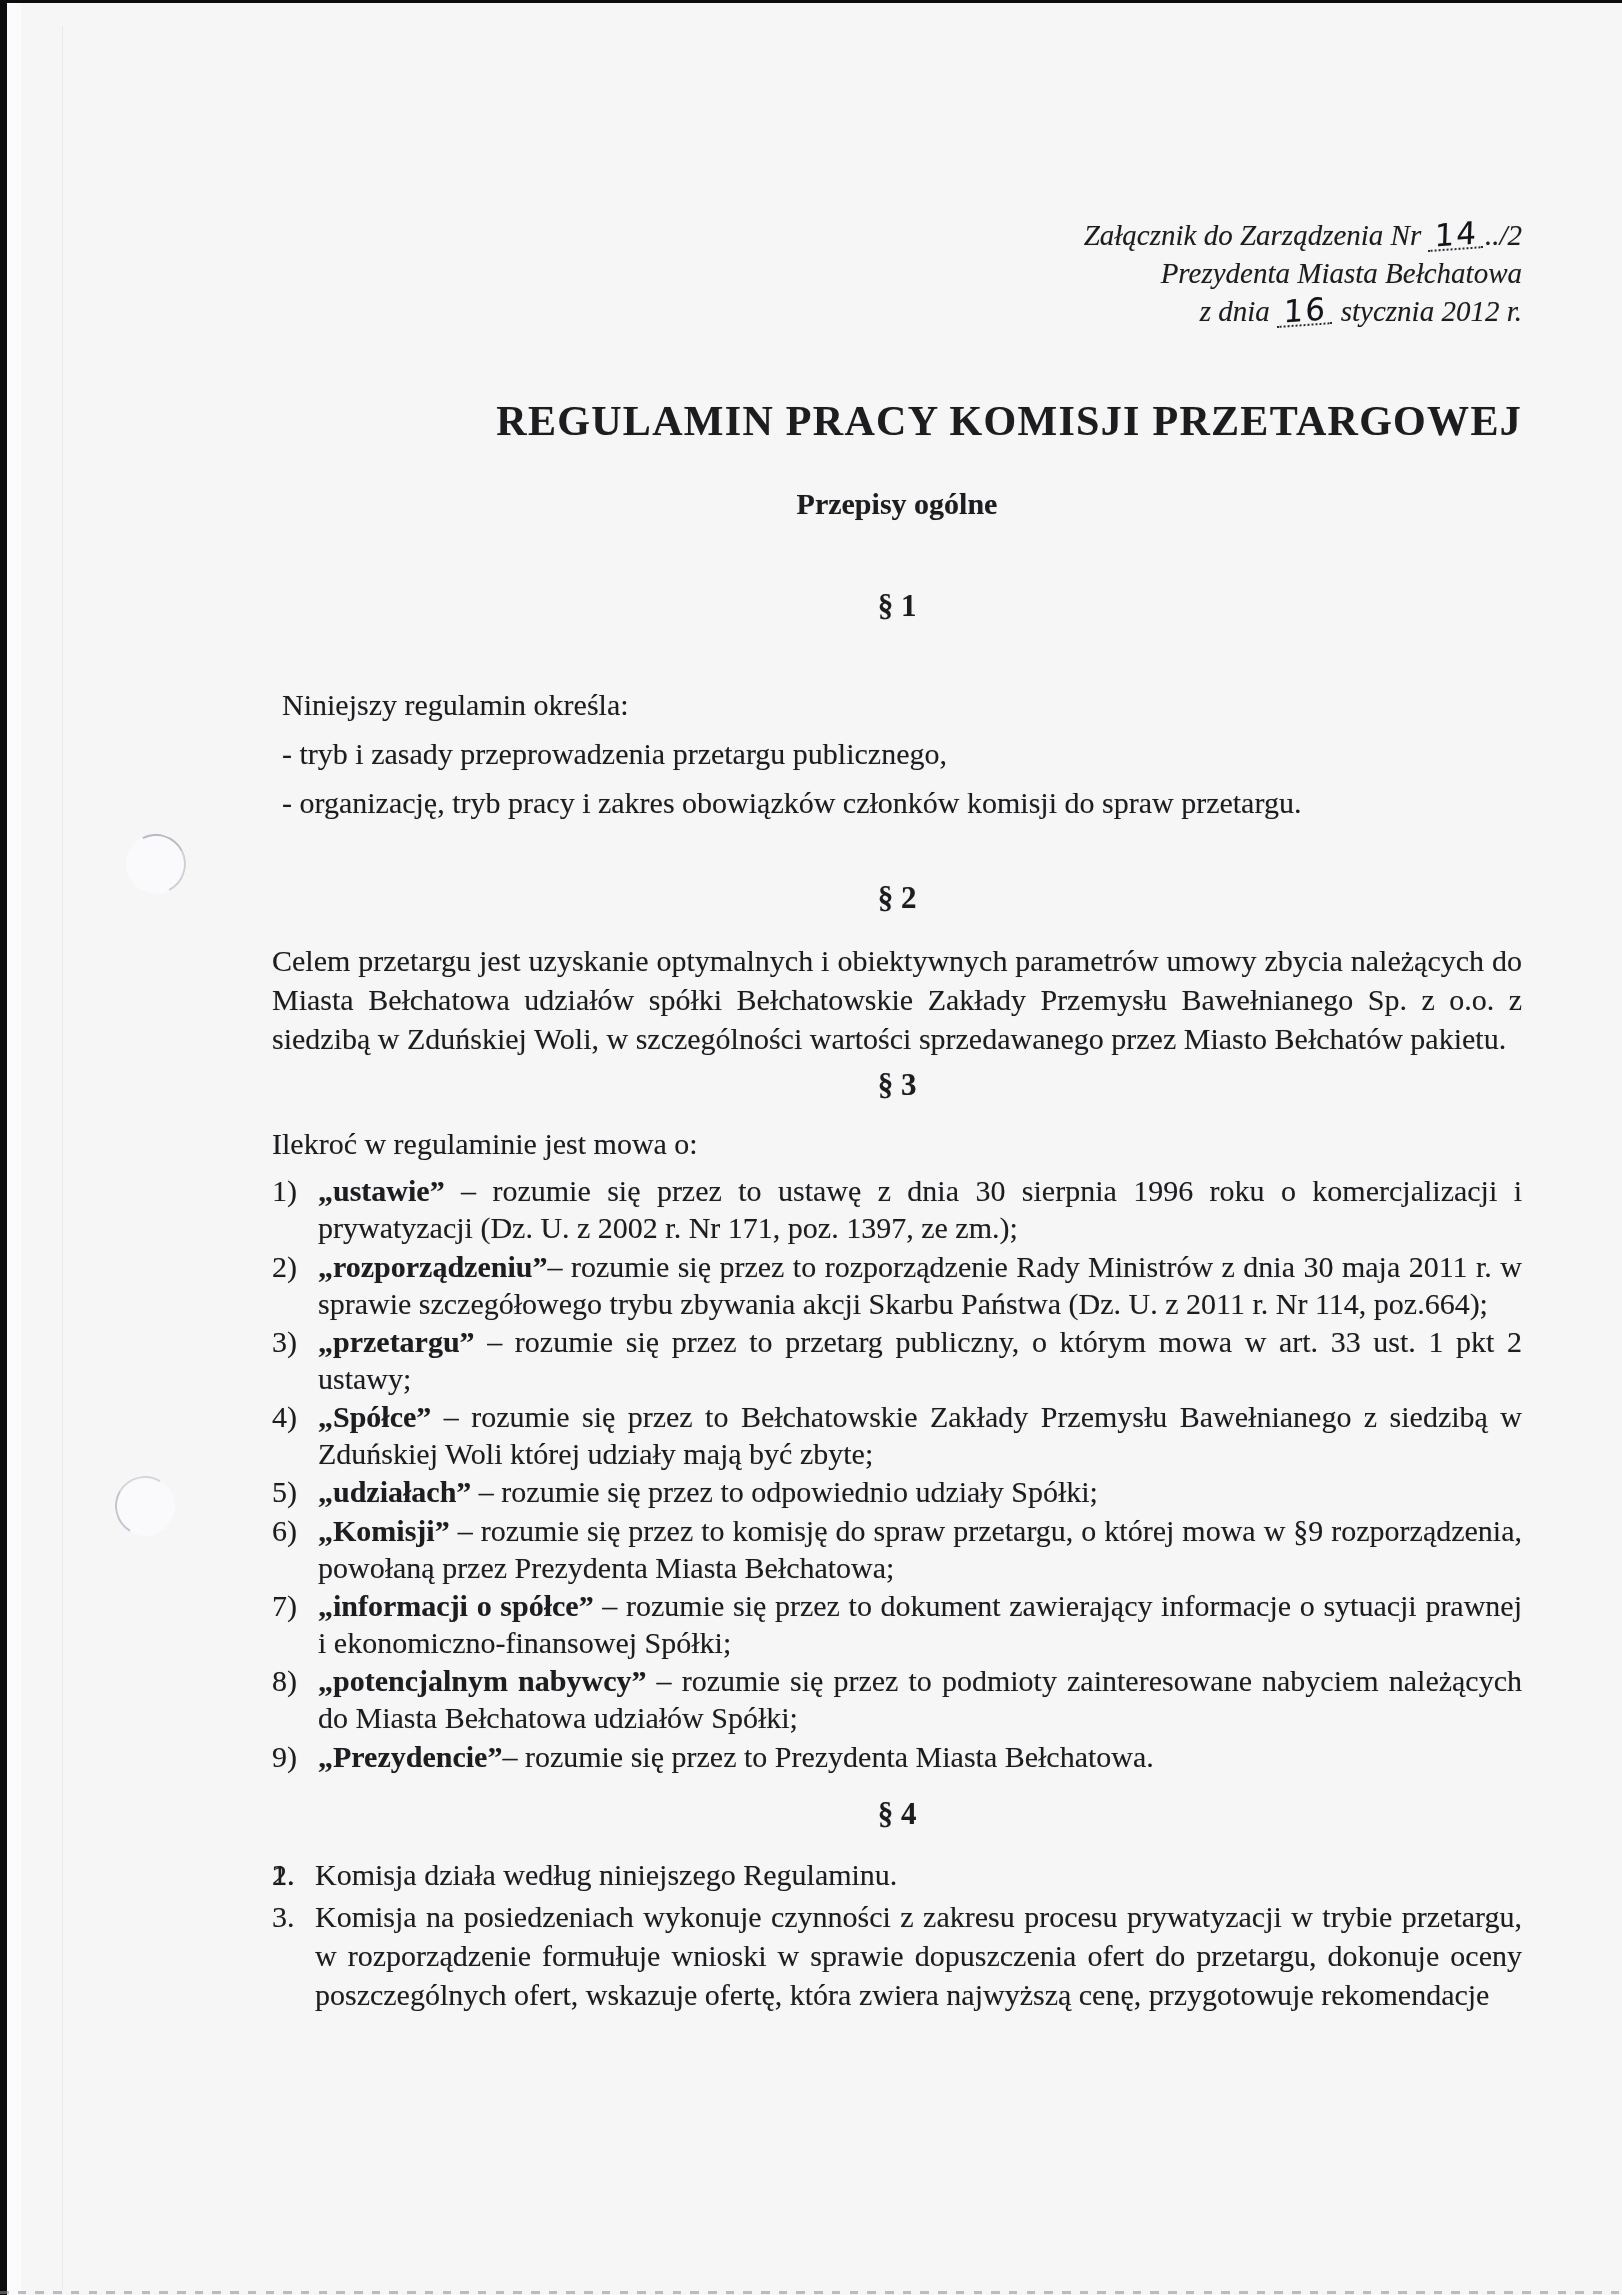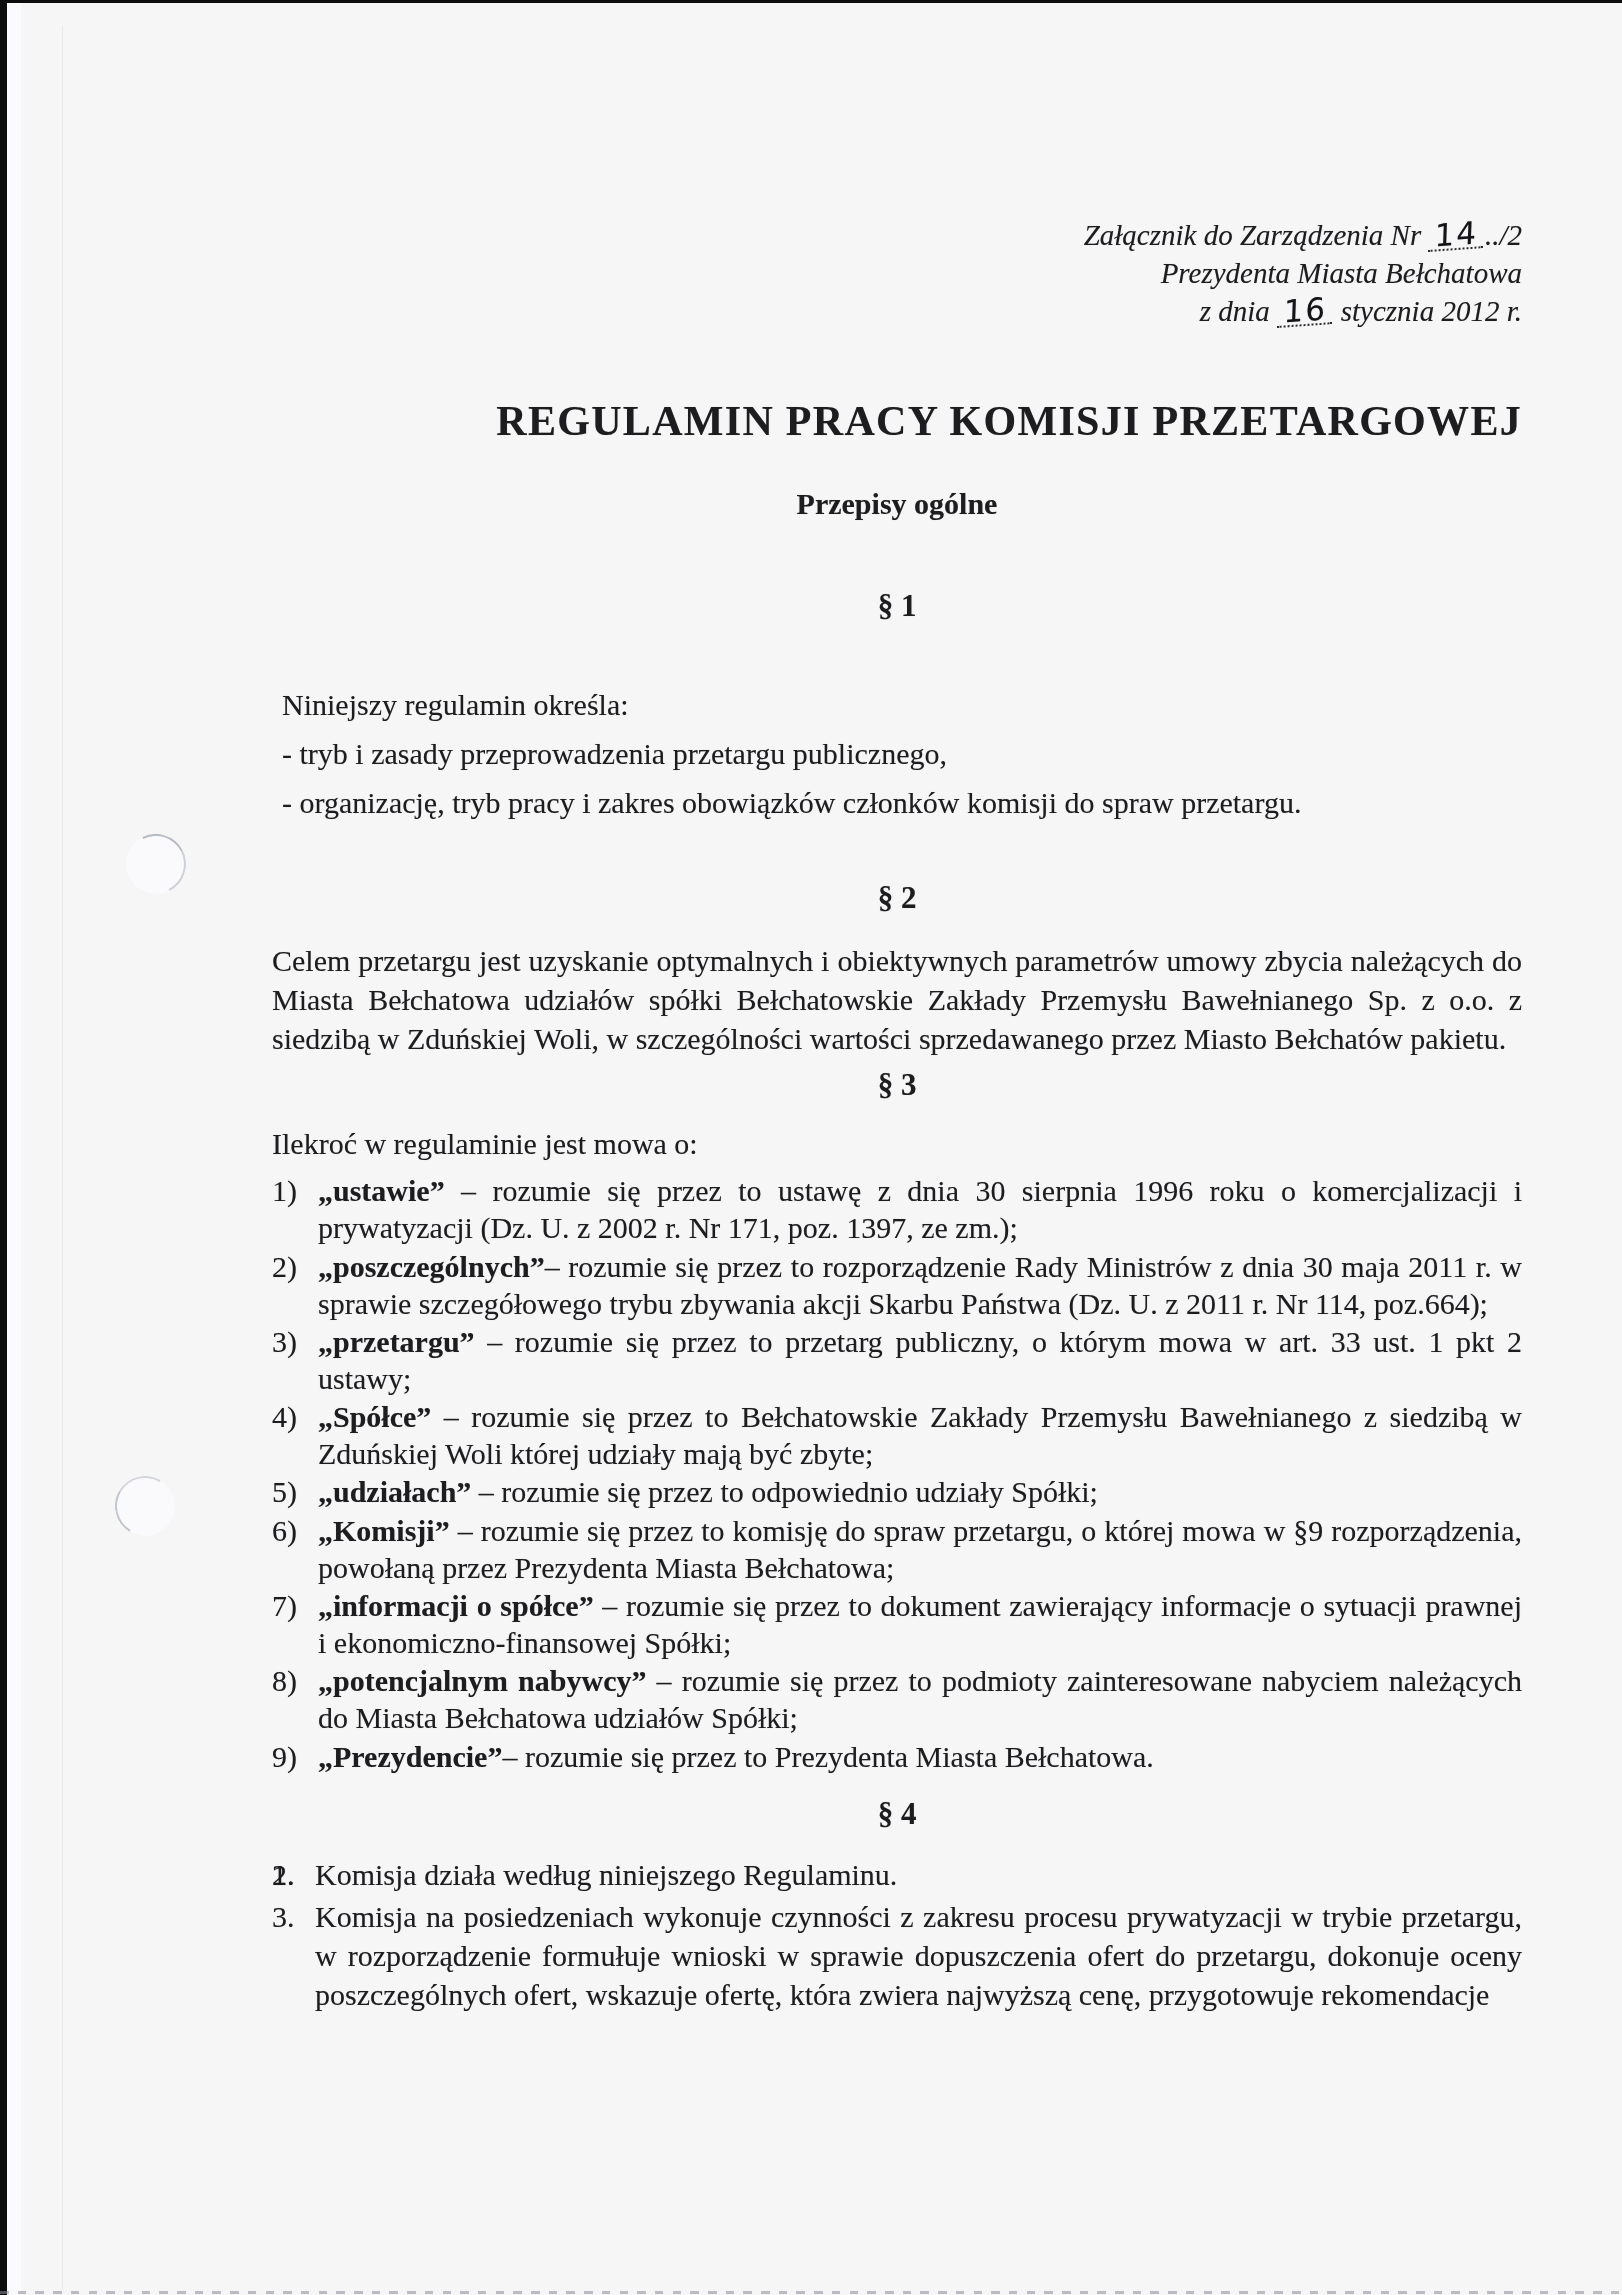--- a/index.html
+++ b/index.html
@@ -111,21 +111,21 @@
     <div class="mark mark-2">§ 2</div>
 
     <p class="s2-par">Celem przetargu jest uzyskanie optymalnych i obiektywnych parametrów umowy zbycia należących do Miasta Bełchatowa udziałów spółki Bełchatowskie Zakłady Przemysłu Bawełnianego Sp. z o.o. z siedzibą w Zduńskiej Woli, w szczególności wartości sprzedawanego przez Miasto Bełchatów pakietu.</p>
 
     <div class="mark mark-3">§ 3</div>
 
     <p class="s3-intro">Ilekroć w regulaminie jest mowa o:</p>
 
     <div class="deflist">
       <p class="item"><span class="num">1)</span><b>„ustawie”</b><span> – rozumie się przez to ustawę z dnia 30 sierpnia 1996 roku o komercjalizacji i prywatyzacji (Dz. U. z 2002 r. Nr 171, poz. 1397, ze zm.);</span></p>
-      <p class="item"><span class="num">2)</span><b>„poszczególnych”</b><span>– rozumie się przez to rozporządzenie Rady Ministrów z dnia 30 maja 2011 r. w sprawie szczegółowego trybu zbywania akcji Skarbu Państwa (Dz. U. z 2011 r. Nr 114, poz.664);</span></p>
+      <p class="item"><span class="num">2)</span><b>„rozporządzeniu”</b><span>– rozumie się przez to rozporządzenie Rady Ministrów z dnia 30 maja 2011 r. w sprawie szczegółowego trybu zbywania akcji Skarbu Państwa (Dz. U. z 2011 r. Nr 114, poz.664);</span></p>
       <p class="item"><span class="num">3)</span><b>„przetargu”</b><span> – rozumie się przez to przetarg publiczny, o którym mowa w art. 33 ust. 1 pkt 2 ustawy;</span></p>
       <p class="item"><span class="num">4)</span><b>„Spółce”</b><span> – rozumie się przez to Bełchatowskie Zakłady Przemysłu Bawełnianego z siedzibą w Zduńskiej Woli której udziały mają być zbyte;</span></p>
       <p class="item"><span class="num">5)</span><b>„udziałach”</b><span> – rozumie się przez to odpowiednio udziały Spółki;</span></p>
       <p class="item"><span class="num">6)</span><b>„Komisji”</b><span> – rozumie się przez to komisję do spraw przetargu, o której mowa w §9 rozporządzenia, powołaną przez Prezydenta Miasta Bełchatowa;</span></p>
       <p class="item"><span class="num">7)</span><b>„informacji o spółce”</b><span> – rozumie się przez to dokument zawierający informacje o sytuacji prawnej i ekonomiczno-finansowej Spółki;</span></p>
       <p class="item"><span class="num">8)</span><b>„potencjalnym nabywcy”</b><span> – rozumie się przez to podmioty zainteresowane nabyciem należących do Miasta Bełchatowa udziałów Spółki;</span></p>
       <p class="item"><span class="num">9)</span><b>„Prezydencie”</b><span>– rozumie się przez to Prezydenta Miasta Bełchatowa.</span></p>
     </div>
 
     <div class="mark mark-4">§ 4</div>

